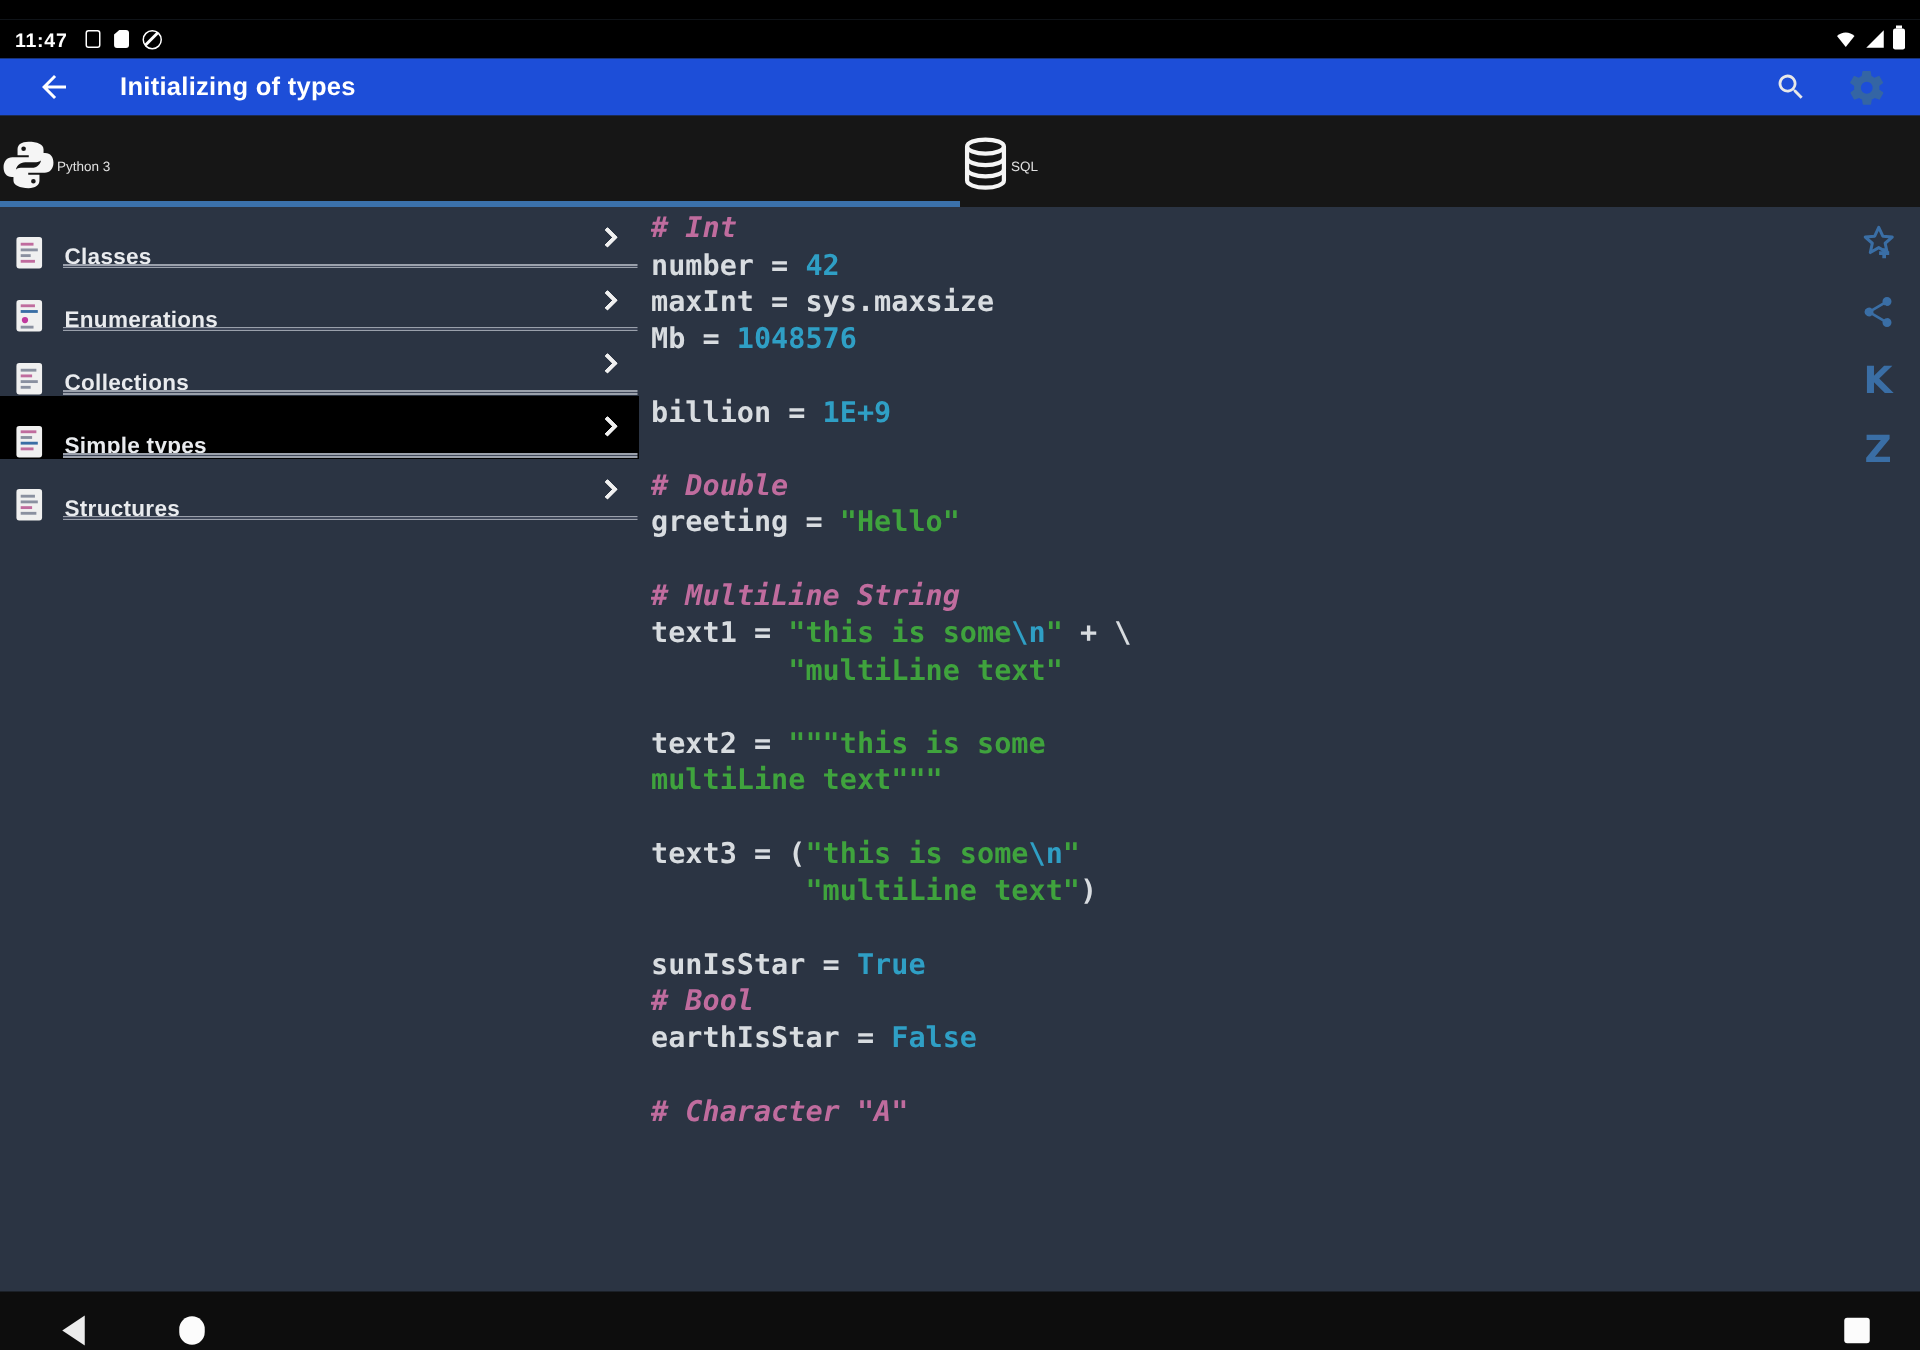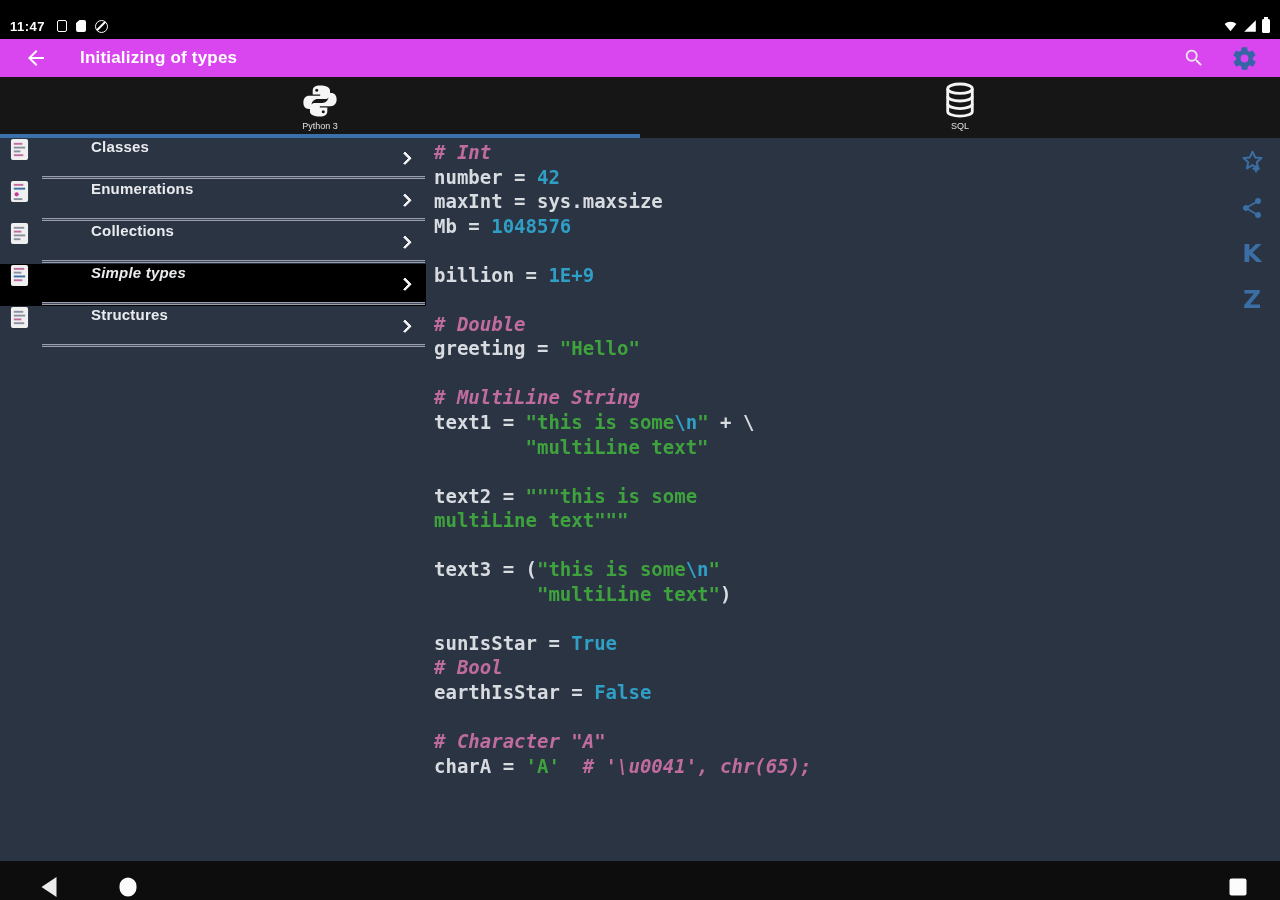--- a/index.html
+++ b/index.html
@@ -15,41 +15,41 @@
   .sb-sq { width:10px; height:12px; border:1.6px solid #fff; border-radius:2px; }
   .sb-card { width:10px; height:12px; background:#fff; border-radius:2px;
     clip-path:polygon(35% 0,100% 0,100% 100%,0 100%,0 25%); }
   .sb-nocirc { position:relative; width:13px; height:13px; border:1.6px solid #fff; border-radius:50%; }
   .sb-nocirc::after { content:""; position:absolute; left:-1px; top:4.2px; width:12px; height:1.6px;
     background:#fff; transform:rotate(-45deg); }
   .sb-batt { width:8px; height:14px; background:#fff; border-radius:1.5px; position:relative; }
   .sb-batt::before { content:""; position:absolute; top:-2px; left:2px; width:4px; height:2px; background:#fff; }
 
   
-  .app-bar { position:absolute; top:26px; left:0; right:0; height:38px; background:#d946ef;
+  .app-bar { position:absolute; top:26px; left:0; right:0; height:38px; background:#1d4ed8;
     display:flex; align-items:center; color:#fff;justify-content:flex-end; }
   .ab-back { margin-left:24px; display:flex; cursor:pointer; }
   .ab-title { margin-left:32px; font-size:17px; font-weight:bold; letter-spacing:.2px; }
   .ab-actions { margin-left:auto; display:flex; align-items:center; gap:26px; margin-right:22px; }
   .ab-icon { display:flex; cursor:pointer; }
 
   
   .tab-bar { position:absolute; top:64px; left:0; right:0; height:61px; background:#161616; display:flex; }
-  .tab { width:50%; display:flex; flex-direction:column; align-items:center; justify-content:flex-start;
+  .tab { width:50%; display:flex; flex-direction:row; align-items:center; justify-content:flex-start;
     padding-top:5px; cursor:pointer; position:relative; }
   .tab-label { font-size:9px; color:#e0e0e0; margin-top:1px; }
   .tab-indicator { position:absolute; left:0; bottom:0; width:640px; height:4px; background:var(--c-accent,#3b71ab); }
 
   
   .content { position:absolute; top:125px; left:0; right:0; bottom:52px; background:var(--c-bg,#2b3443); }
 
   
   .sidebar { position:absolute; left:0; top:0; width:426px; }
-  .side-row { position:relative; height:42px; display:flex; align-items:flex-start; cursor:pointer;gap:48px; }
-  .side-row.selected { background:var(--c-selected,#000);font-style:italic; }
+  .side-row { position:relative; height:42px; display:flex; align-items:flex-end; cursor:pointer; }
+  .side-row.selected { background:var(--c-selected,#000); }
   .side-icon { margin-left:10px; display:flex; }
   .side-label { margin-left:14px; font-size:15px; font-weight:600; color:#e9ebee; letter-spacing:.2px; }
   .chev { position:absolute; right:16px; top:50%; width:10px; height:10px;
     border-top:3px solid #f0f0f0; border-right:3px solid #f0f0f0;
     transform:translateY(-58%) rotate(45deg); border-radius:1px; }
   .side-divider { position:absolute; left:42px; right:1px; bottom:0; height:4px;
     background:linear-gradient(to bottom,#9aa0ab 0 1px,#40485a 1px 2px,#9aa0ab 2px 3px,transparent 3px); }
 
   
   .code-panel { position:absolute; left:434px; top:0; right:54px; bottom:0; overflow:hidden; padding-top:2px; }
@@ -238,21 +238,20 @@
         <div class="code-line"><span class="tok-string">multiLine text"""</span></div>
         <div class="code-line">&nbsp;</div>
         <div class="code-line"><span class="tok-plain">text3 = (</span><span class="tok-string">"this is some</span><span class="tok-escape">\n</span><span class="tok-string">"</span></div>
         <div class="code-line"><span class="tok-plain">         </span><span class="tok-string">"multiLine text"</span><span class="tok-plain">)</span></div>
         <div class="code-line">&nbsp;</div>
         <div class="code-line"><span class="tok-plain">sunIsStar = </span><span class="tok-number">True</span></div>
         <div class="code-line"><span class="tok-comment"># Bool</span></div>
         <div class="code-line"><span class="tok-plain">earthIsStar = </span><span class="tok-number">False</span></div>
         <div class="code-line">&nbsp;</div>
         <div class="code-line"><span class="tok-comment"># Character "A"</span></div>
-        <div class="code-line"><span class="tok-plain">charA = </span><span class="tok-string">'A'</span><span class="tok-plain">  </span><span class="tok-comment"># '\u0041', chr(65);</span></div>
       </div>
 
     <div class="action-rail">
       <span class="rail-btn">
         <svg width="27" height="27" viewBox="0 0 24 24" fill="none" stroke="#3a6ea5" stroke-width="1.8">
           <path d="M12 3.2l2.4 5.2 5.6.5-4.2 3.7 1.2 5.5-5-2.9-5 2.9 1.2-5.5L4 8.9l5.6-.5z" stroke-linejoin="round"></path>
           <path d="M15.2 15.5v6M12.2 18.5h6" stroke-width="2.2"></path>
         </svg>
       </span>
       <span class="rail-btn">

